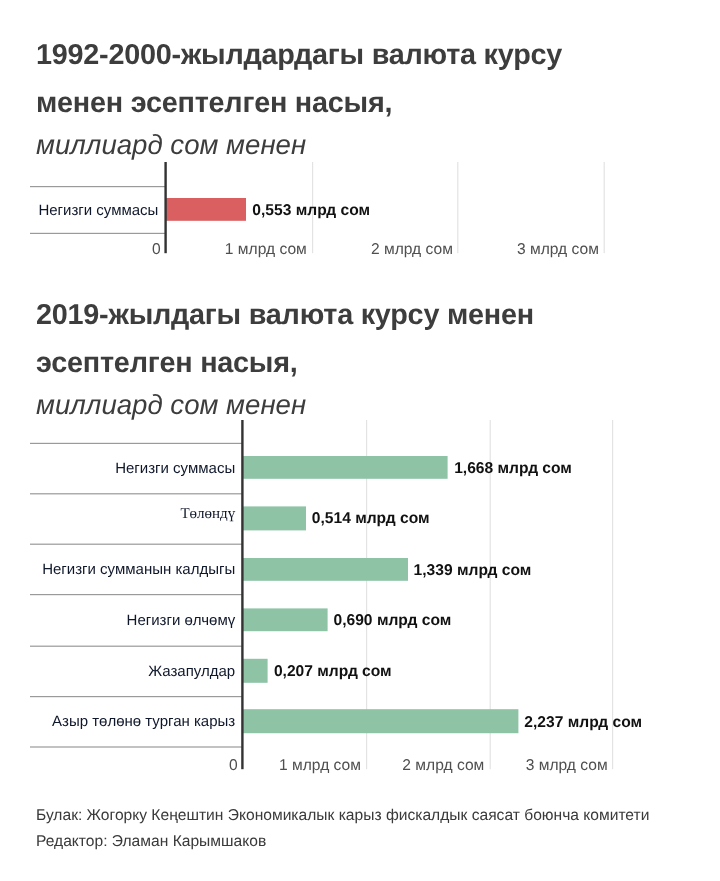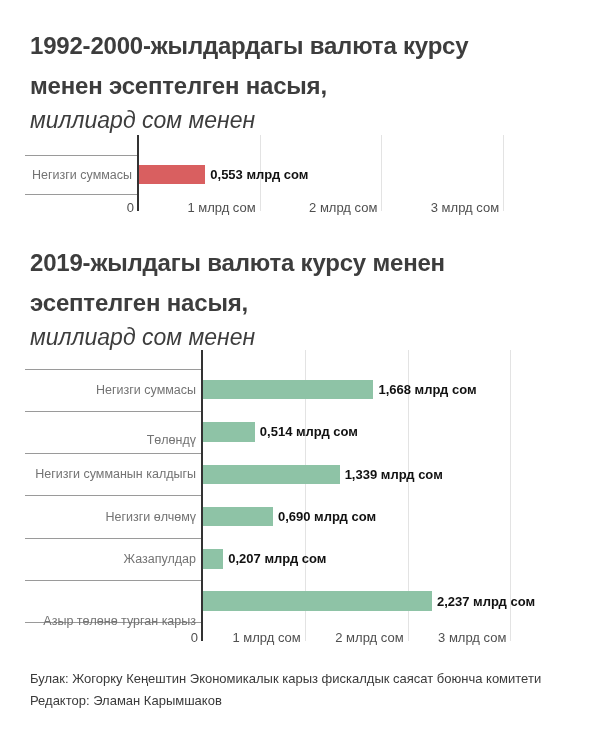--- a/index.html
+++ b/index.html
@@ -14,21 +14,21 @@
   #title1{top:26px;}
   #title2{top:243px;}
   .chart{position:absolute;left:0;width:600px;}
   #chart0{top:135px;height:95px;}
   #chart1{top:350px;height:300px;}
   .grid-line{position:absolute;width:1px;background:#e3e3e3;top:0;}
   .axis-line{position:absolute;width:2px;background:#333333;top:0;}
   .row-sep{position:absolute;height:1px;background:#9a9a9a;}
   .cat-label{
     position:absolute;display:flex;align-items:center;justify-content:flex-end;
-    font-size:12.5px;color:#737373;white-space:nowrap;
+    font-size:12.5px;color:#0f172a;white-space:nowrap;
   }
   .bar{position:absolute;}
   .val-label{
     position:absolute;display:flex;align-items:center;
     font-size:13px;font-weight:bold;color:#111111;white-space:nowrap;
   }
   .tick-label{
     position:absolute;font-size:13px;color:#4f4f4f;white-space:nowrap;
     transform:translateX(-100%);
   }
@@ -70,33 +70,33 @@
     <div class="row-sep" style="top: 18.5px; left: 25px; width: 177px;"></div>
     <div class="row-sep" style="top: 60.8px; left: 25px; width: 177px;"></div>
     <div class="row-sep" style="top: 103.1px; left: 25px; width: 177px;"></div>
     <div class="row-sep" style="top: 145.4px; left: 25px; width: 177px;"></div>
     <div class="row-sep" style="top: 187.7px; left: 25px; width: 177px;"></div>
     <div class="row-sep" style="top: 230px; left: 25px; width: 177px;"></div>
     <div class="row-sep" style="top: 272.3px; left: 25px; width: 177px;"></div>
     <div class="cat-label" style="left: 0px; width: 196px; top: 18.5px; height: 42.3px;">Негизги суммасы</div>
     <div class="bar" style="left: 202px; width: 171.47px; top: 29.9px; height: 19.5px; background: rgb(142, 195, 166);"></div>
     <div class="val-label" style="left: 378.47px; top: 18.5px; height: 42.3px;">1,668 млрд сом</div>
-    <div class="cat-label" style="left: 0px; width: 196px; top: 69px; height: 42.3px;">Төлөндү</div>
+    <div class="cat-label" style="left: 0px; width: 196px; top: 57px; height: 42.3px; font-family: Liberation Serif, serif;">Төлөндү</div>
     <div class="bar" style="left: 202px; width: 52.8392px; top: 72.2px; height: 19.5px; background: rgb(142, 195, 166);"></div>
     <div class="val-label" style="left: 259.839px; top: 60.8px; height: 42.3px;">0,514 млрд сом</div>
     <div class="cat-label" style="left: 0px; width: 196px; top: 103.1px; height: 42.3px;">Негизги сумманын калдыгы</div>
     <div class="bar" style="left: 202px; width: 137.649px; top: 114.5px; height: 19.5px; background: rgb(142, 195, 166);"></div>
     <div class="val-label" style="left: 344.649px; top: 103.1px; height: 42.3px;">1,339 млрд сом</div>
     <div class="cat-label" style="left: 0px; width: 196px; top: 145.4px; height: 42.3px;">Негизги өлчөмү</div>
     <div class="bar" style="left: 202px; width: 70.932px; top: 156.8px; height: 19.5px; background: rgb(142, 195, 166);"></div>
     <div class="val-label" style="left: 277.932px; top: 145.4px; height: 42.3px;">0,690 млрд сом</div>
     <div class="cat-label" style="left: 0px; width: 196px; top: 187.7px; height: 42.3px;">Жазапулдар</div>
     <div class="bar" style="left: 202px; width: 21.2796px; top: 199.1px; height: 19.5px; background: rgb(142, 195, 166);"></div>
     <div class="val-label" style="left: 228.28px; top: 187.7px; height: 42.3px;">0,207 млрд сом</div>
-    <div class="cat-label" style="left: 0px; width: 196px; top: 230px; height: 42.3px; margin-top: 20px;">Азыр төлөнө турган карыз</div>
+    <div class="cat-label" style="left: 0px; width: 196px; top: 230px; height: 42.3px;">Азыр төлөнө турган карыз</div>
     <div class="bar" style="left: 202px; width: 229.964px; top: 241.4px; height: 19.5px; background: rgb(142, 195, 166);"></div>
     <div class="val-label" style="left: 436.964px; top: 230px; height: 42.3px;">2,237 млрд сом</div>
     <div class="axis-line" style="left: 201px; height: 291px;"></div>
     <div class="tick-label" style="left: 198px; top: 280px;">0</div>
     <div class="tick-label" style="left: 300.8px; top: 280px;">1 млрд сом</div>
     <div class="tick-label" style="left: 403.6px; top: 280px;">2 млрд сом</div>
     <div class="tick-label" style="left: 506.4px; top: 280px;">3 млрд сом</div>
   </div>
 
 <div class="footer">

